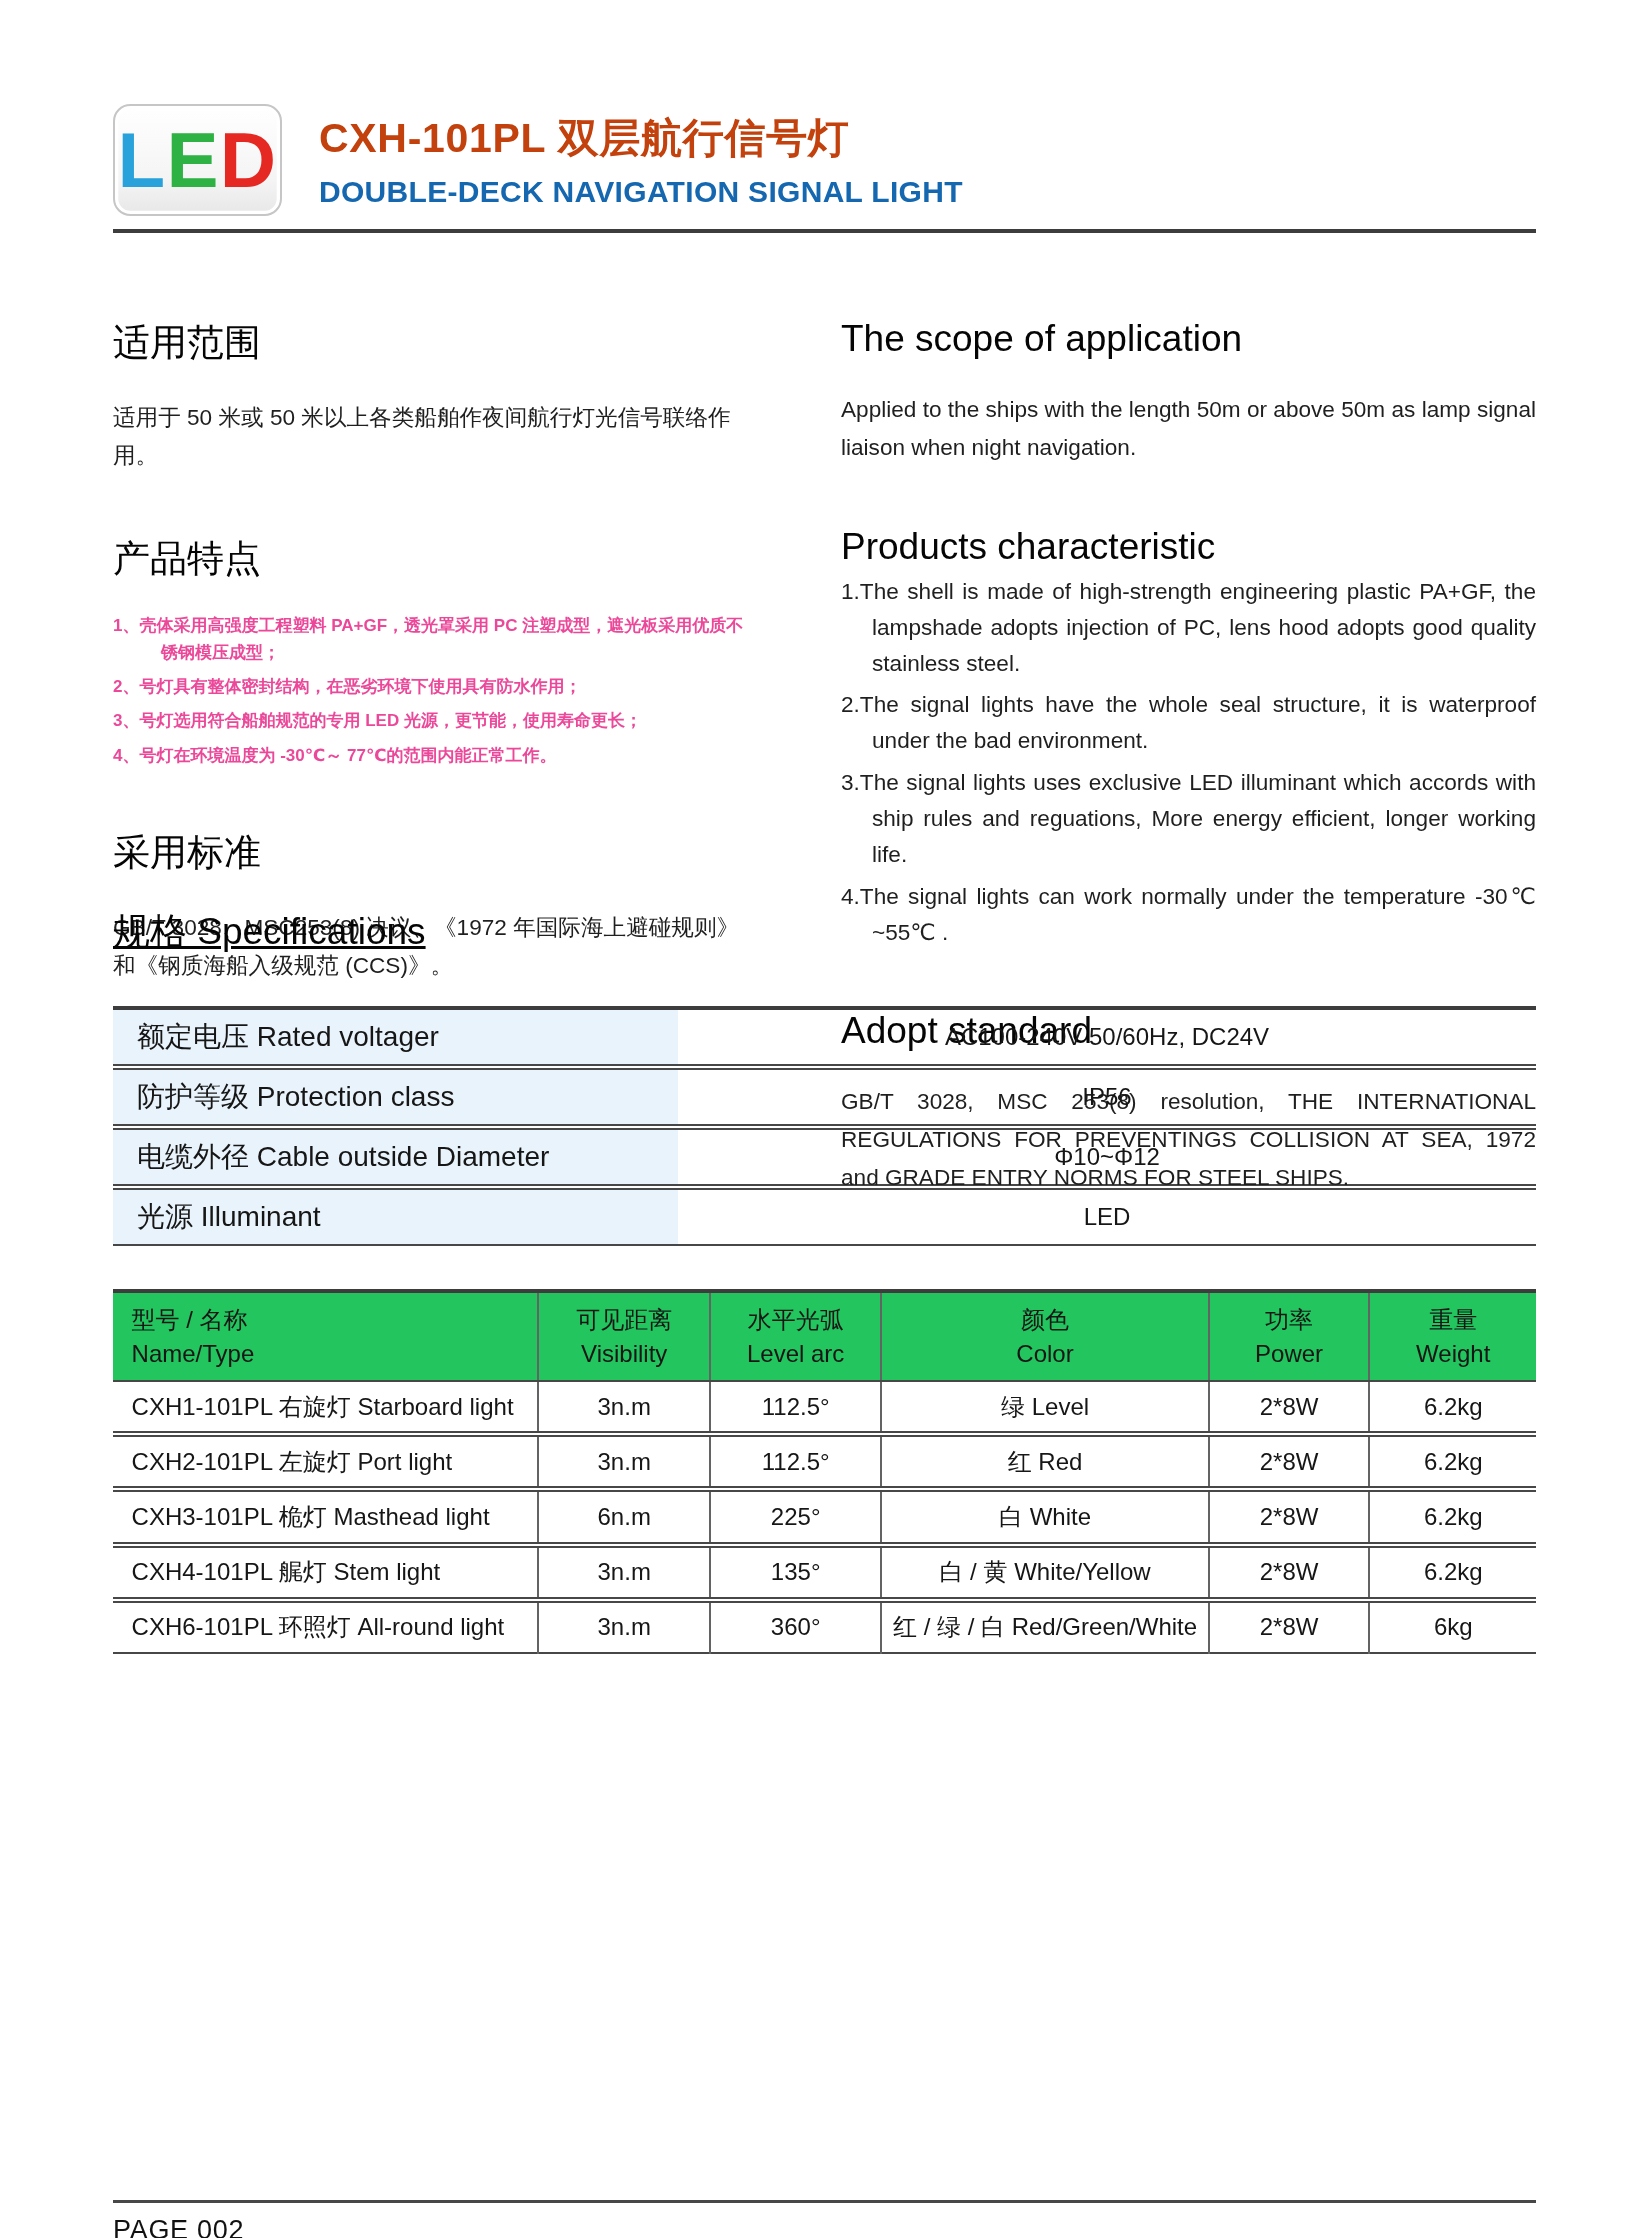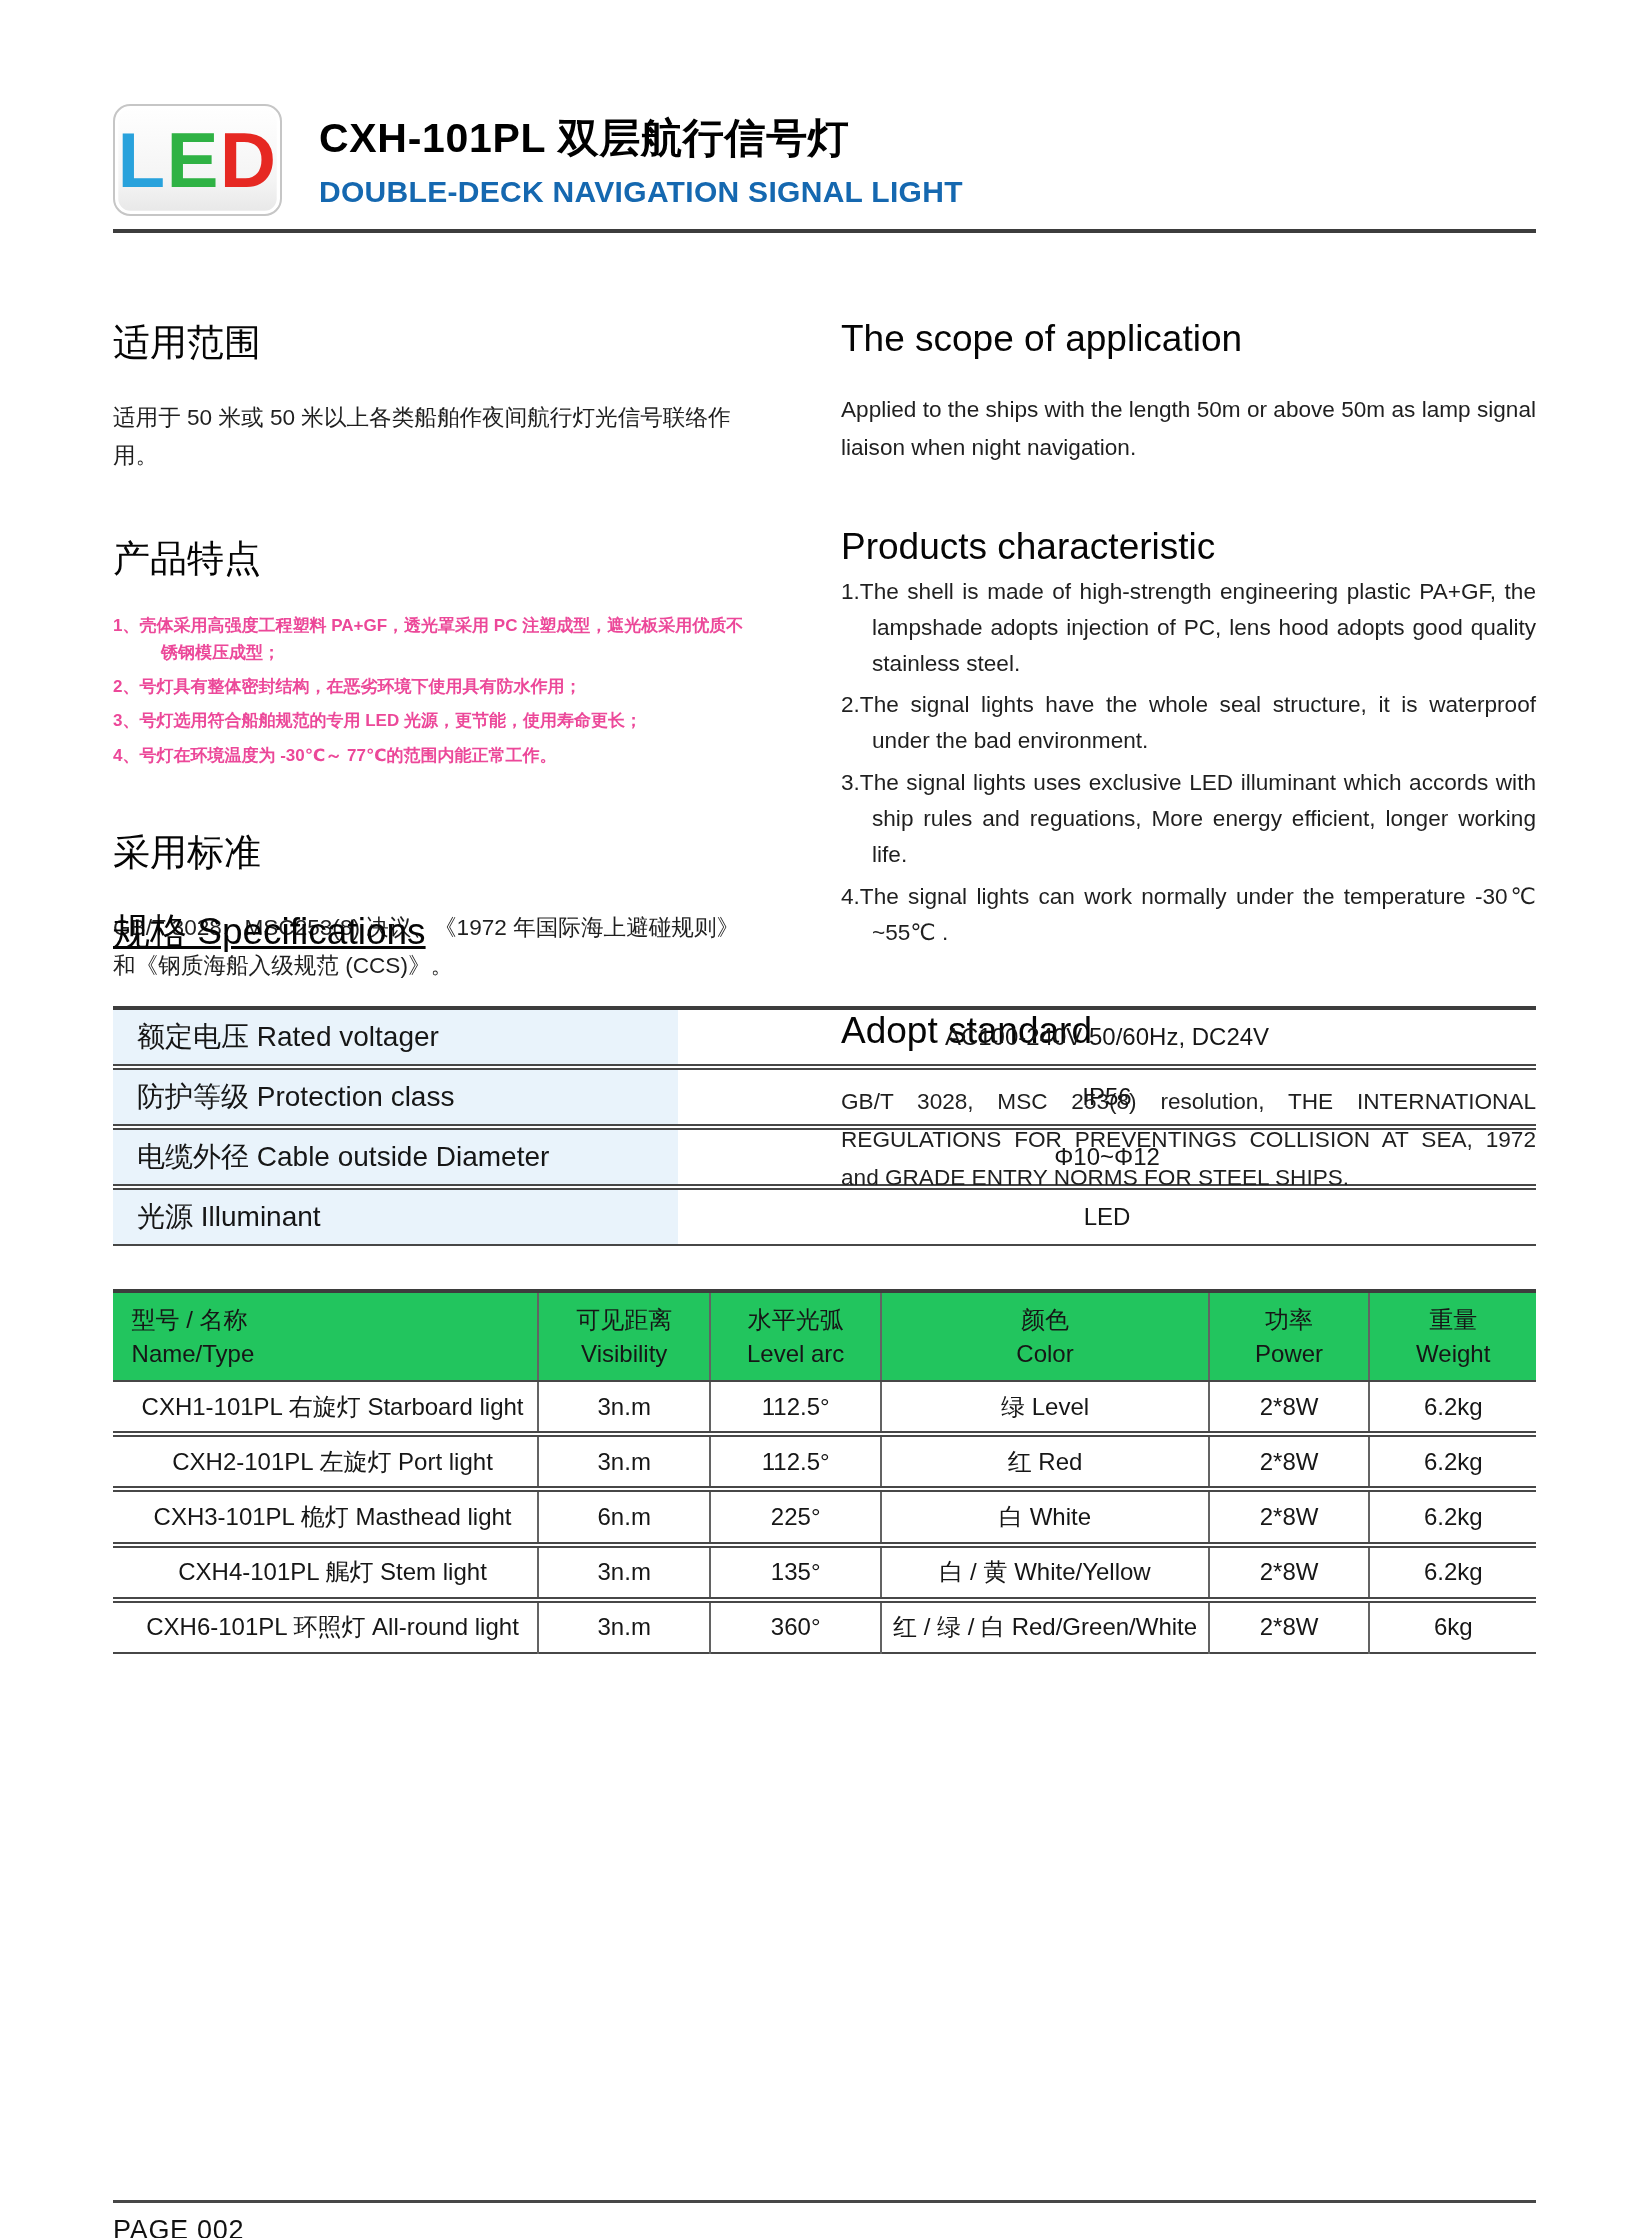--- a/index.html
+++ b/index.html
@@ -20,21 +20,21 @@
     border: 2px solid #c6c6c6; border-radius: 17.3px;
     background: linear-gradient(180deg, #ffffff 0%, #f4f4f4 70%, #e7e7e7 100%);
     box-shadow: inset 0 0 0 3.3px #ffffff;
     display: flex; align-items: center; justify-content: center;
     font-weight: 800; font-size: 78px; letter-spacing: 1.3px;
   }
   .logo .l-blue  { color: #29a2dc; }
   .logo .l-green { color: #2fb244; }
   .logo .l-red   { color: #e62822; }
   .titles { margin-left: 37px; }
-  .titles h1 { font-size: 41px; font-weight: 600; color: #000000; letter-spacing: 0.7px; }
+  .titles h1 { font-size: 41px; font-weight: 600; color: #c2410c; letter-spacing: 0.7px; }
   .titles h2 { font-size: 30px; font-weight: 600; color: #1568b0; margin-top: 9.3px; letter-spacing: 0.3px; }
   .rule { border-top: 4px solid #3d3d3d; margin-top: 13.3px; }
 
   
   .cols {
     margin-top: 85px;
     display: grid;
     grid-template-columns: 638px 695px;
     column-gap: 90px;
     height: 589px;
@@ -91,21 +91,21 @@
     font-weight: 400; font-size: 24px; color: #161616;
     text-align: center; line-height: 1.42;
     padding: 9.3px 4px;
     border-bottom: 2.7px solid #474747;
   }
   table.model thead th.first { text-align: left; padding-left: 18.6px; }
   table.model tbody td {
     font-size: 24px; color: #161616; text-align: center;
     padding: 8.6px 4px;
   }
-  table.model tbody td.first { text-align: center; padding-left: 18.6px; }
+  table.model tbody td.first { text-align: left; padding-left: 18.6px; }
   table.model tbody tr:not(:first-child) td { border-top: 6px double #474747; }
 
   
   .footer {
     position: absolute; left: 113px; right: 114px; top: 2096px;
   }
   .footer .rule2 { border-top: 3.3px solid #474747; }
   .footer .pg { display: block; margin-top: 12px; font-size: 27px; color: #111; letter-spacing: 0.7px; }
 </style>
 </head>

